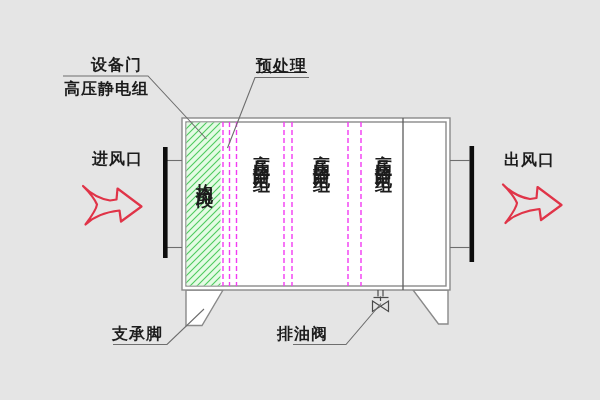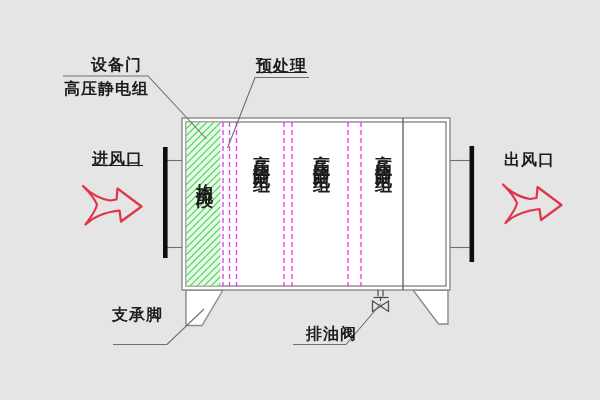--- a/index.html
+++ b/index.html
@@ -101,25 +101,25 @@
     <path class="ln" d="M293,344.5 H346 L381,303.5"></path>
 
     <path class="arrow" d="M83,186 C91,194 101,199 110,200.5 L116.5,199.5 L117.5,188.5 L141.5,206.5 L121,221.5 L119.5,210.5 C107,212 95,215 85.5,224.5 C92.5,215 96.5,209 97,204.5 C94,197.5 88.5,191.5 83,186 Z"></path>
     <path class="arrow" transform="translate(420,-1.5)" d="M83,186 C91,194 101,199 110,200.5 L116.5,199.5 L117.5,188.5 L141.5,206.5 L121,221.5 L119.5,210.5 C107,212 95,215 85.5,224.5 C92.5,215 96.5,209 97,204.5 C94,197.5 88.5,191.5 83,186 Z"></path>
   </svg>
 
   <div class="lbl" style="left:91px;top:56px;">设备门</div>
   <div class="lbl" style="left:64px;top:80px;">高压静电组</div>
   <div class="lbl" style="left:256px;top:57px;text-decoration:underline;">预处理</div>
 
-  <div class="lbl" style="left:92px;top:150px;text-decoration:underline;">进风口</div>
+  <div class="lbl" style="left:92px;top:150px;">进风口</div>
   <div class="lbl" style="left:504px;top:151px;font-family:Liberation Serif, serif;">出风口</div>
 
   <div class="vlbl flow" style="left:193px;top:169px;">均流段</div>
 
   <div class="vlbl hv" style="left:250px;top:142px;">高压静电组</div>
   <div class="vlbl hv" style="left:310px;top:142px;">高压静电组</div>
   <div class="vlbl hv" style="left:372px;top:142px;">高压静电组</div>
 
-  <div class="lbl" style="left:112px;top:306px;font-family:Liberation Serif, serif;">支承脚</div>
-  <div class="lbl" style="left:306px;top:325px;">排油阀</div>
+  <div class="lbl" style="left:112px;top:325px;font-family:Liberation Serif, serif;">支承脚</div>
+  <div class="lbl" style="left:277px;top:325px;">排油阀</div>
 
 </div>
 
 </body></html>

